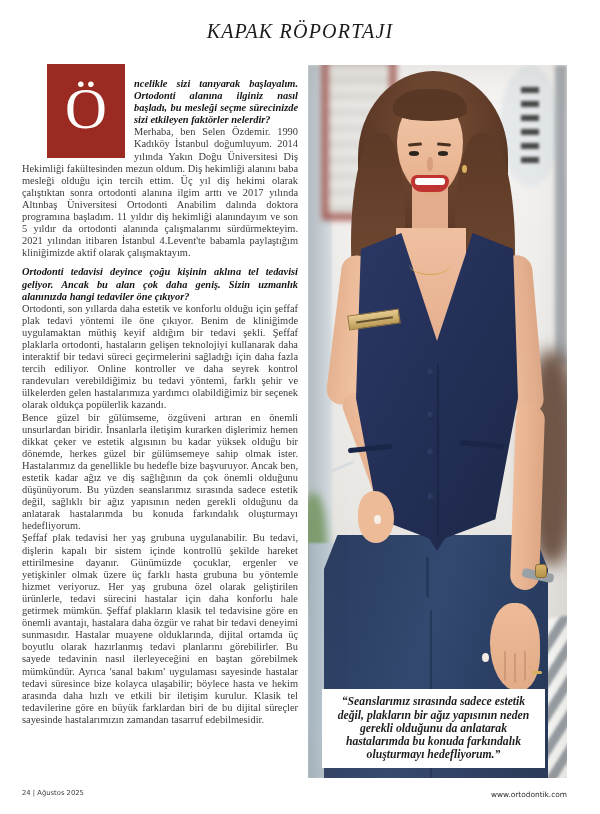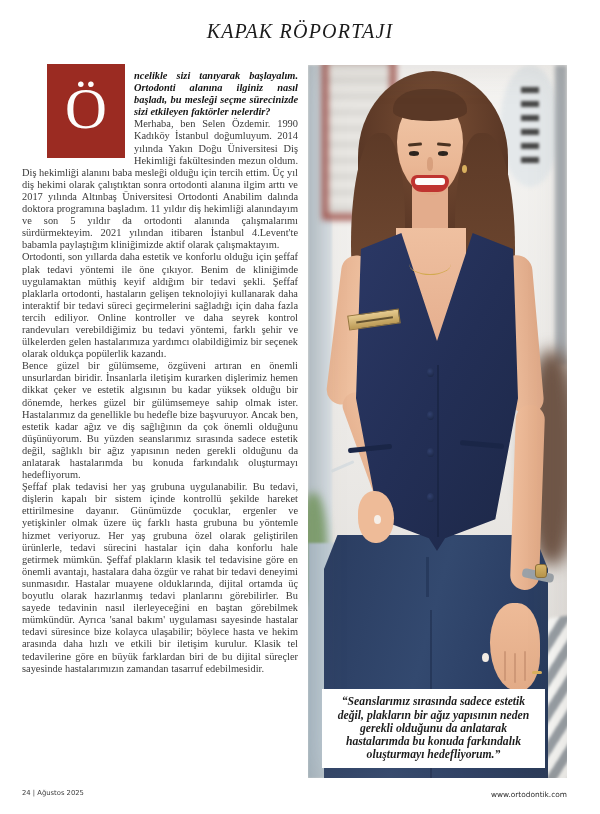--- a/index.html
+++ b/index.html
@@ -11,21 +11,21 @@
   .page-title { position:absolute; top:20px; left:0; width:600px; text-align:center;
     font-style:italic; font-size:20px; letter-spacing:1.2px; color:#1b1b1b; }
 
   
   .column { position:absolute; left:22px; top:62px; width:276px; color:#3a3a3a;
     font-size:10.4px; line-height:12.1px; text-align:justify; hyphens:auto; }
   .dropcap { float:left; width:78px; height:94px; margin:2px 9px 3px 25px;
     background:#9b2b22; color:#fdfdfc; display:flex; align-items:center; justify-content:center;
     font-size:58px; line-height:1; padding-bottom:4px; }
   .q { font-weight:bold; font-style:italic; color:#141414; margin-top:7px; }
-  .q.first { margin-top:8px; }
+  .q.first { margin-top:16px; }
   .a { margin-top:0; }
 
   
   .photo { position:absolute; left:308px; top:65px; width:259px; height:713px;
     overflow:hidden; background:#edecea; }
   .photo div { position:absolute; }
   .bg-wall { left:22px; top:0; width:237px; height:713px;
     background:linear-gradient(180deg,#f5f4f2 0%,#ebe9e6 55%,#dddad6 100%); }
   .bg-left-panel { left:0; top:0; width:24px; height:713px;
     background:linear-gradient(90deg,#b6c2ca,#d9dfe4); filter:blur(1px); }
@@ -138,20 +138,21 @@
 <body>
 
 <div class="page-title">KAPAK RÖPORTAJI</div>
 
 <div class="column">
   <div class="dropcap">
     <span>Ö</span>
   </div>
   <p class="q first">ncelikle sizi tanıyarak başlayalım. Ortodonti alanına ilginiz nasıl başladı, bu mesleği seçme sürecinizde sizi etkileyen faktörler nelerdir?</p>
   <p class="a">Merhaba, ben Selen Özdemir. 1990 Kadıköy İstanbul doğumluyum. 2014 yılında Yakın Doğu Üniversitesi Diş Hekimliği fakültesinden mezun oldum. Diş hekimliği alanını baba mesleği olduğu için tercih ettim. Üç yıl diş hekimi olarak çalıştıktan sonra ortodonti alanına ilgim arttı ve 2017 yılında Altınbaş Üniversitesi Ortodonti Anabilim dalında doktora programına başladım. 11 yıldır diş hekimliği alanındayım ve son 5 yıldır da ortodonti alanında çalışmalarımı sürdürmekteyim. 2021 yılından itibaren İstanbul 4.Levent'te babamla paylaştığım kliniğimizde aktif olarak çalışmaktayım.</p>
+  <p class="q">Ortodonti tedavisi deyince çoğu kişinin aklına tel tedavisi geliyor. Ancak bu alan çok daha geniş. Sizin uzmanlık alanınızda hangi tedaviler öne çıkıyor?</p>
   <p class="a">Ortodonti, son yıllarda daha estetik ve konforlu olduğu için şeffaf plak tedavi yöntemi ile öne çıkıyor. Benim de kliniğimde uygulamaktan müthiş keyif aldığım bir tedavi şekli. Şeffaf plaklarla ortodonti, hastaların gelişen teknolojiyi kullanarak daha interaktif bir tedavi süreci geçirmelerini sağladığı için daha fazla tercih ediliyor. Online kontroller ve daha seyrek kontrol randevuları verebildiğimiz bu tedavi yöntemi, farklı şehir ve ülkelerden gelen hastalarımıza yardımcı olabildiğimiz bir seçenek olarak oldukça popülerlik kazandı.</p>
   <p class="a">Bence güzel bir gülümseme, özgüveni artıran en önemli unsurlardan biridir. İnsanlarla iletişim kurarken dişlerimiz hemen dikkat çeker ve estetik algısının bu kadar yüksek olduğu bir dönemde, herkes güzel bir gülümsemeye sahip olmak ister. Hastalarımız da genellikle bu hedefle bize başvuruyor. Ancak ben, estetik kadar ağız ve diş sağlığının da çok önemli olduğunu düşünüyorum. Bu yüzden seanslarımız sırasında sadece estetik değil, sağlıklı bir ağız yapısının neden gerekli olduğunu da anlatarak hastalarımda bu konuda farkındalık oluşturmayı hedefliyorum.</p>
   <p class="a">Şeffaf plak tedavisi her yaş grubuna uygulanabilir. Bu tedavi, dişlerin kapalı bir sistem içinde kontrollü şekilde hareket ettirilmesine dayanır. Günümüzde çocuklar, ergenler ve yetişkinler olmak üzere üç farklı hasta grubuna bu yöntemle hizmet veriyoruz. Her yaş grubuna özel olarak geliştirilen ürünlerle, tedavi sürecini hastalar için daha konforlu hale getirmek mümkün. Şeffaf plakların klasik tel tedavisine göre en önemli avantajı, hastalara daha özgür ve rahat bir tedavi deneyimi sunmasıdır. Hastalar muayene olduklarında, dijital ortamda üç boyutlu olarak hazırlanmış tedavi planlarını görebilirler. Bu sayede tedavinin nasıl ilerleyeceğini en baştan görebilmek mümkündür. Ayrıca 'sanal bakım' uygulaması sayesinde hastalar tedavi süresince bize kolayca ulaşabilir; böylece hasta ve hekim arasında daha hızlı ve etkili bir iletişim kurulur. Klasik tel tedavilerine göre en büyük farklardan biri de bu dijital süreçler sayesinde hastalarımızın zamandan tasarruf edebilmesidir.</p>
 </div>
 
 <div class="photo">
   <div class="bg-wall"></div>
   <div class="bg-left-panel"></div>
   <div class="bg-frame"></div>
   <div class="bg-arch"></div>

